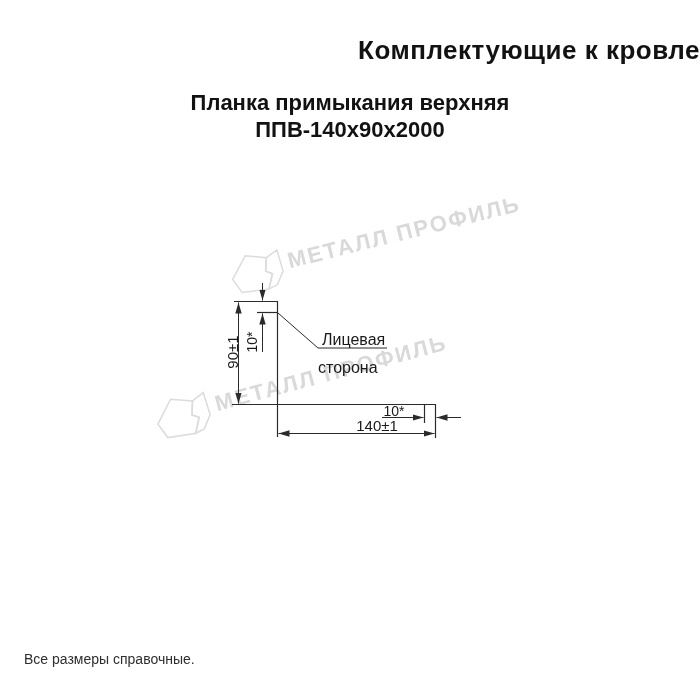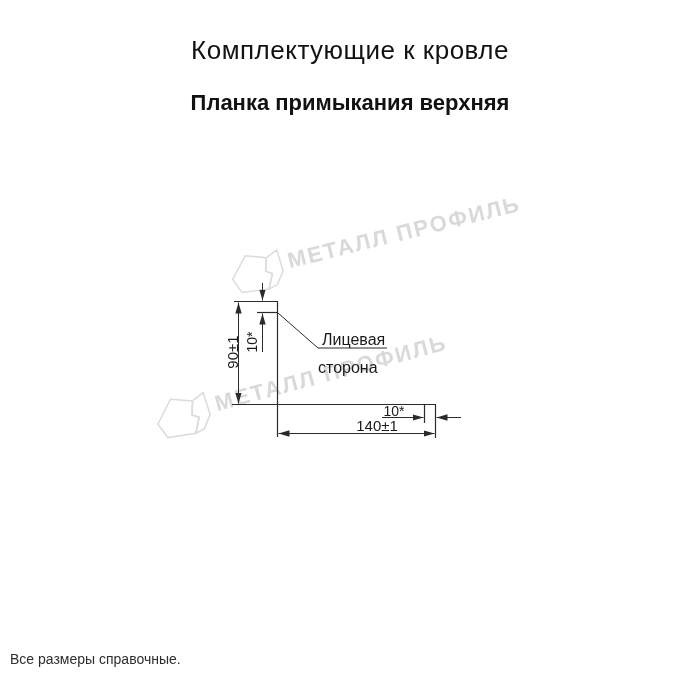--- a/index.html
+++ b/index.html
@@ -6,22 +6,22 @@
   body{
     width:700px;height:700px;
     background:#ffffff;
     font-family:"Liberation Sans", sans-serif;
     color:#111111;
     position:relative;
     overflow:hidden;
   }
   .page-title{
     position:absolute;left:0;top:18px;width:700px;
-    text-align:center;
-    font-size:26px;font-weight:normal;color:#121212;
+    text-align:right;
+    font-size:26px;font-weight:bold;color:#121212;
     letter-spacing:0.5px;
   }
   .product-title{
     position:absolute;left:0;top:89px;width:700px;
     text-align:center;
     font-size:22px;font-weight:bold;color:#121212;
     line-height:27px;
   }
   .drawing-area{position:absolute;left:0;top:0;width:700px;height:700px;}
   svg.draw{position:absolute;left:0;top:0;}
@@ -49,32 +49,33 @@
     transform:translate(-50%,-50%);
   }
   .rot{transform:translate(-50%,-50%) rotate(-90deg);}
   .small{font-size:14px;}
   .face-label{
     position:absolute;
     font-size:16px;color:#1a1a1a;
     white-space:nowrap;
   }
   .footer-notes{
-    position:absolute;left:10px;top:648px;
+    position:absolute;left:24px;top:648px;
     font-size:14px;color:#2e2e2e;
     line-height:22px;
   }
 </style>
 </head>
 <body>
 
 <h1 class="page-title">Комплектующие к кровле</h1>
 
 <div class="product-title">
   <div>Планка примыкания верхняя</div>
+  <div>ППВ-140х90х2000</div>
 </div>
 
 <div class="drawing-area">
 
   <div class="watermark wm-upper">
     <svg width="62" height="52" viewBox="0 0 62 52">
       <path d="M10,30 L28,10 L48,17 L44,30 L50,34 L43,48 L16,45 Z" fill="none" stroke="#dcdcdc" stroke-width="1.5"></path>
       <path d="M44,30 L48,17 L60,12 L61,34 L52,46 L43,48 L50,34 Z" fill="none" stroke="#dcdcdc" stroke-width="1.5"></path>
     </svg>
     <span class="wm-text">МЕТАЛЛ ПРОФИЛЬ</span>

